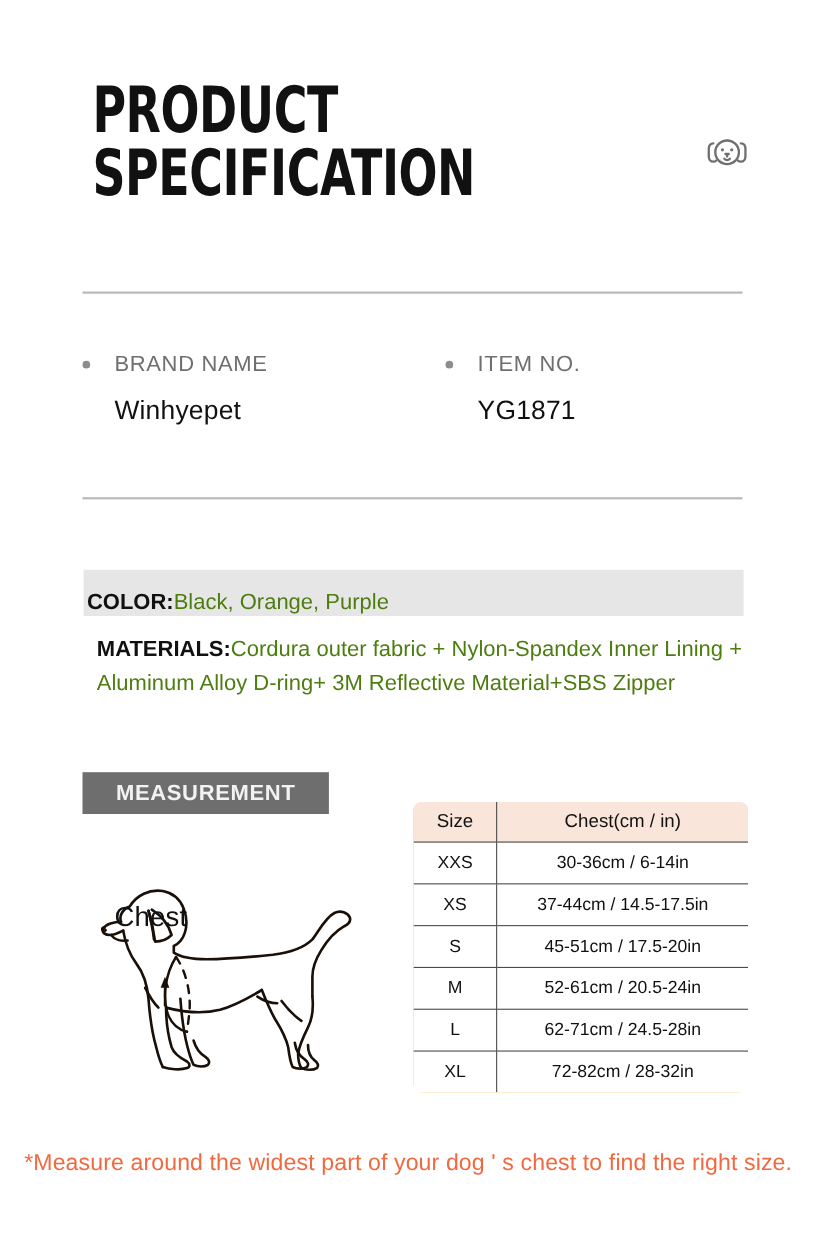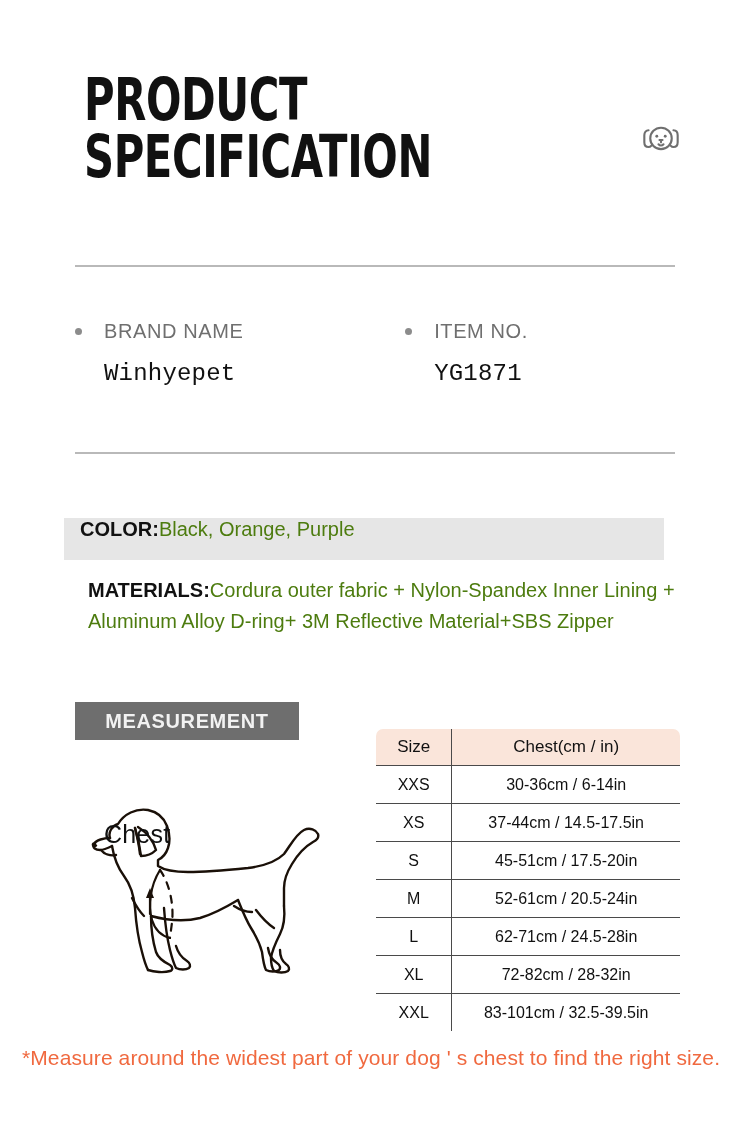--- a/index.html
+++ b/index.html
@@ -92,34 +92,33 @@
     color: #6f6f6f;
     letter-spacing: 0.6px;
     font-weight: 400;
   }
   .spec-value {
     font-size: 24px;
     color: #111111;
     margin-top: 16px;
     margin-left: 29px;
     letter-spacing: 0.2px;
-    font-family: Liberation Mono, monospace;
   }
 
   
   .color-band {
     position: absolute;
-    left: 64px;
+    left: 76px;
     top: 518px;
     width: 600px;
     height: 42px;
     background: #e6e6e6;
     display: flex;
-    align-items: flex-start;
-    padding-left: 16px;
+    align-items: flex-end;
+    padding-left: 3px;
     box-sizing: border-box;
   }
   .kv-key {
     font-weight: bold;
     font-size: 20px;
     color: #111111;
   }
   .kv-val {
     font-size: 20px;
     color: #4d7c0f;
@@ -353,22 +352,18 @@
         <td class="c-val">52-61cm / 20.5-24in</td>
       </tr>
       <tr>
         <td class="c-size">L</td>
         <td class="c-val">62-71cm / 24.5-28in</td>
       </tr>
       <tr>
         <td class="c-size">XL</td>
         <td class="c-val">72-82cm / 28-32in</td>
       </tr>
-      <tr>
-        <td class="c-size">XXL</td>
-        <td class="c-val">83-101cm / 32.5-39.5in</td>
-      </tr>
     </tbody>
   </table>
 
   <div class="footnote">*Measure around the widest part of your dog ' s chest to find the right size.</div>
 
 </div>
 
 </body></html>

